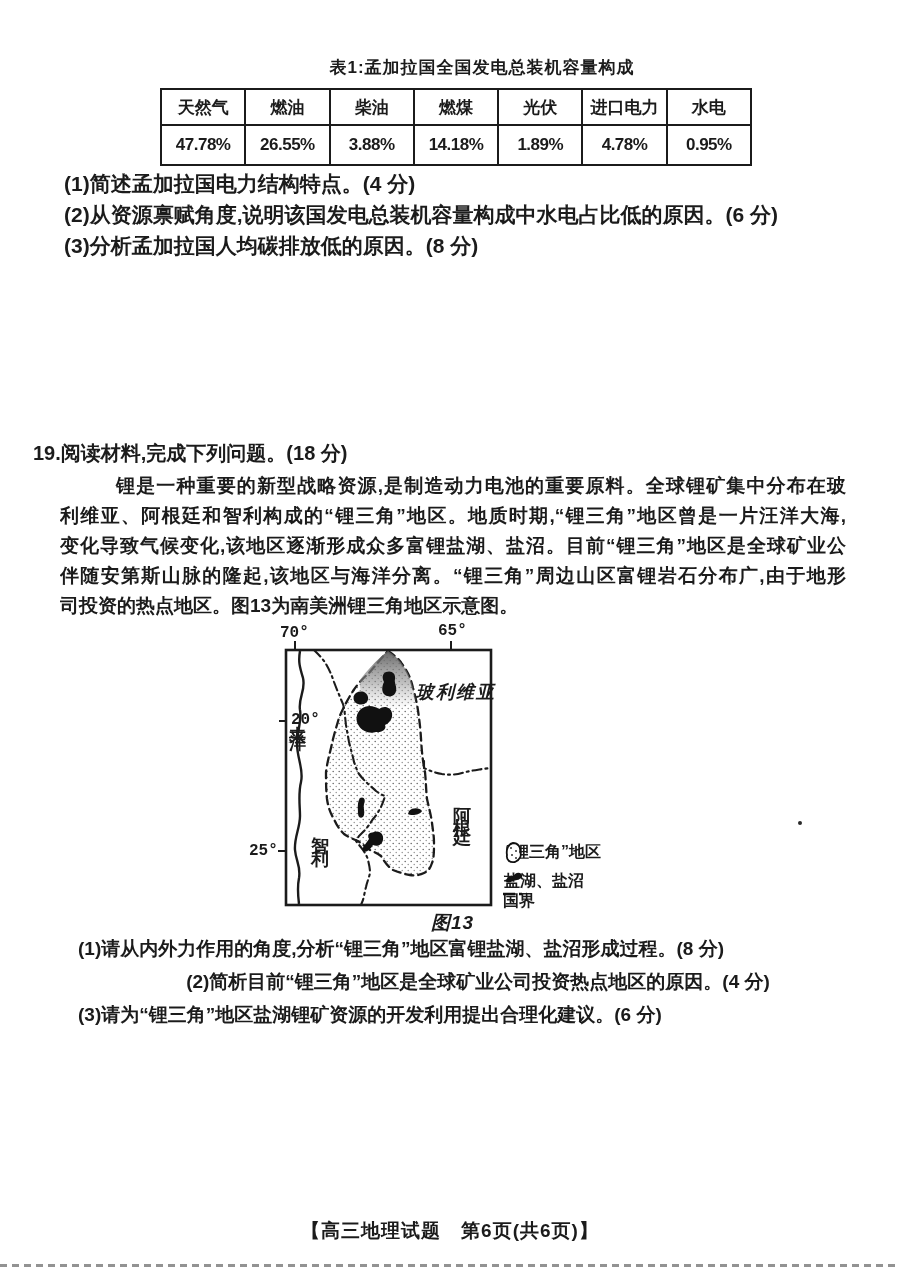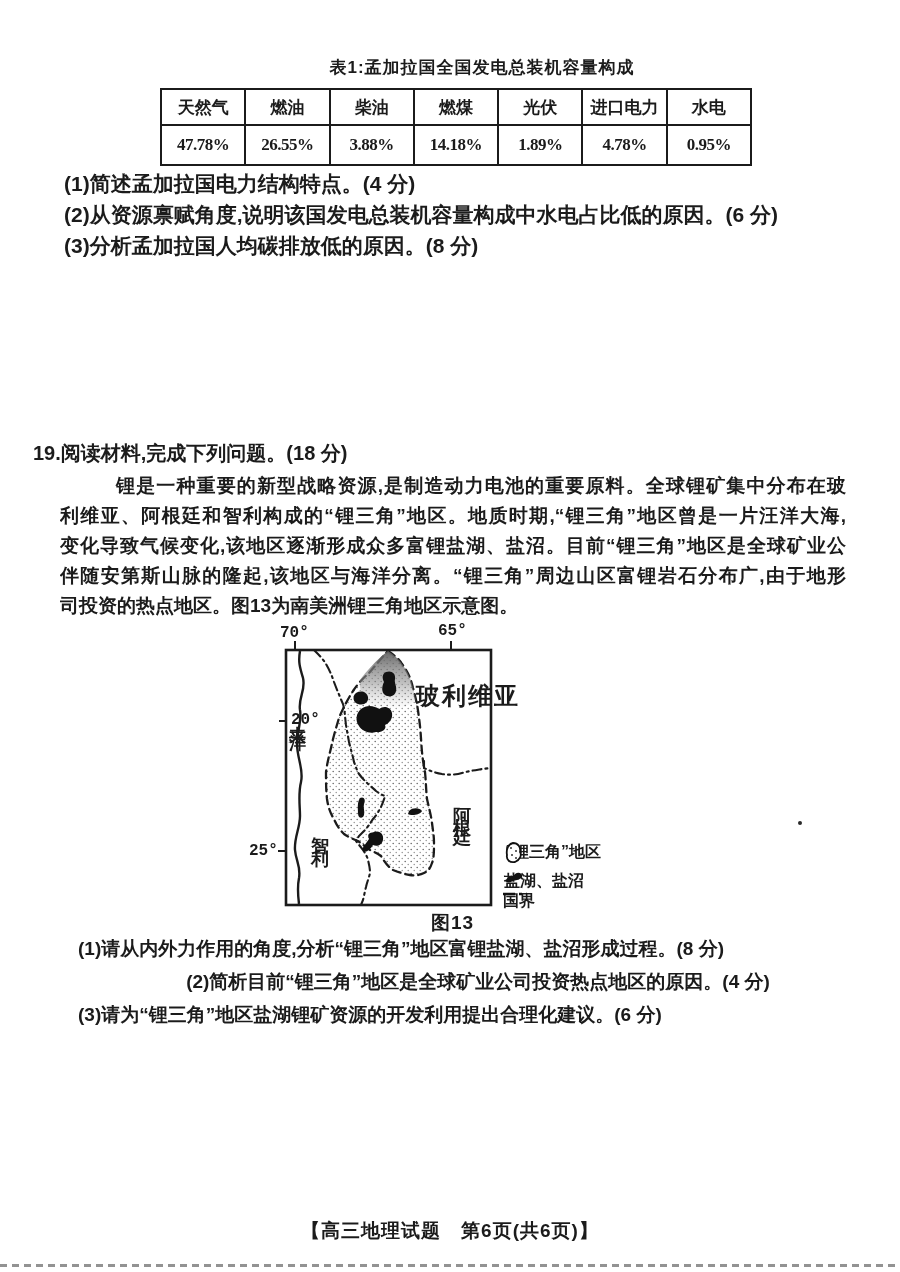--- a/index.html
+++ b/index.html
@@ -14,21 +14,21 @@
   .tbl-title{left:0;top:56;width:900px;text-align:center;font-size:17px;font-weight:700;letter-spacing:1px;top:56px;padding-left:32px;}
   table.power{
     position:absolute;left:160px;top:88px;width:592px;table-layout:fixed;
     border-collapse:collapse;font-weight:700;
   }
   table.power td{
     border:2px solid #1b1b1b;text-align:center;vertical-align:middle;
     font-size:17px;padding:0;margin-top:36px;
   }
   table.power tr.hd td{height:34px;}
-  table.power tr.vl td{height:38px;font-family:Liberation Serif, serif;font-size:17px;letter-spacing:-0.5px;}
+  table.power tr.vl td{height:38px;font-family:Liberation Sans, sans-serif;font-size:17px;letter-spacing:-0.5px;}
 
   
   .qline{left:64px;width:800px;font-size:21px;font-weight:700;line-height:31px;white-space:nowrap;}
   .q18-1{top:168px;} .q18-2{top:199px;} .q18-3{top:230px;}
 
   .q19-head{left:33px;top:440px;width:820px;font-size:20px;font-weight:700;white-space:nowrap;}
 
   .para{left:60px;top:471px;width:786px;font-size:19px;font-weight:700;line-height:30px;}
   .para .ln{height:30px;overflow:hidden;}
   .para .just{text-align:justify;text-align-last:justify;}
@@ -41,26 +41,26 @@
   .map{left:248px;top:620px;width:440px;height:320px;}
   .map svg{position:absolute;left:0;top:0;}
   .mlabel{position:absolute;font-weight:700;white-space:nowrap;}
   .deg{font-size:16px;font-family:"Liberation Mono","DejaVu Sans Mono",monospace;}
   .lon70{left:32px;top:4px;}
   .lon65{left:190px;top:2px;}
   .lat20{left:3px;top:91px;margin-left:40px;}
   .lat25{left:1px;top:222px;}
   .vtext{writing-mode:vertical-rl;text-orientation:upright;}
   .ocean{left:38px;top:92px;font-size:17px;letter-spacing:4px;}
-  .bolivia{left:168px;top:60px;font-size:24px;letter-spacing:2px;}
+  .bolivia{left:168px;top:60px;font-size:18px;letter-spacing:2px;font-style:italic;}
   .chile{left:60px;top:203px;font-size:18px;letter-spacing:11px;}
   .argentina{left:202px;top:173px;font-size:18px;letter-spacing:10px;}
   .legend-row{position:absolute;display:flex;align-items:center;gap:11px;font-size:16px;font-weight:700;}
   .lg1{left:257px;top:222px;} .lg2{left:256px;top:251px;} .lg3{left:255px;top:271px;}
-  .map-caption{left:183px;top:290px;font-size:19px;letter-spacing:1px;}
+  .map-caption{left:183px;top:290px;font-size:19px;letter-spacing:1px;font-style:italic;}
 
   
   .footer{left:0;top:1218px;width:900px;text-align:center;font-size:19px;font-weight:700;letter-spacing:1px;top:1218px;}
   .speck{left:798px;top:821px;width:4px;height:4px;border-radius:50%;background:#2a2a2a;}
   .scan-edge{left:0;top:1264px;width:900px;height:3px;
     background:repeating-linear-gradient(90deg,#3a3a3a 0 7px,transparent 7px 12px);
     opacity:.55;}
 </style>
 </head>
 <body>

